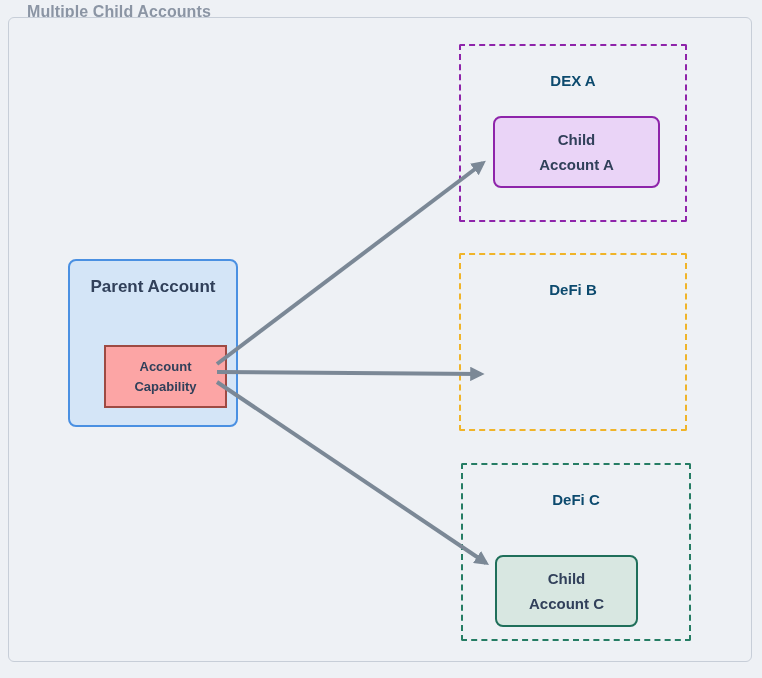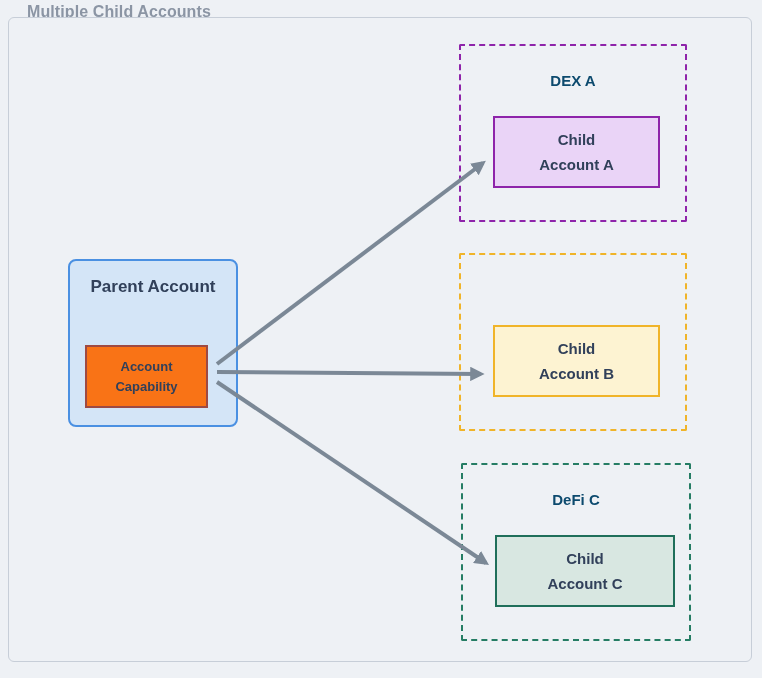--- a/index.html
+++ b/index.html
@@ -61,23 +61,23 @@
     top: 13px; left: 0;
     width: 100%;
     text-align: center;
     font-size: 17px;
     font-weight: 600;
     line-height: 25px;
     color: #31405a;
   }
   .capability-box {
     position: absolute;
-    left: 15px; top: 84px;
+    left: 34px; top: 84px;
     width: 123px; height: 63px;
-    background: #f97316;
+    background: #fca5a5;
     border: 2px solid #9e4a43;
     border-radius: 0;
     display: flex;
     align-items: center;
     justify-content: center;
   }
   .capability-label {
     text-align: center;
     font-size: 13px;
     font-weight: 600;
@@ -105,28 +105,28 @@
     font-size: 15px;
     font-weight: 600;
     color: #0c4a6e;
   }
 
   .child-box {
     position: absolute;
     left: 32px; top: 70px;
     width: 167px; height: 72px;
     border: 2px solid;
-    border-radius: 0;
+    border-radius: 8px;
     display: flex;
     align-items: center;
     justify-content: center;
   }
   .child-a { background: #ead4f7; border-color: #8e24aa; }
   .child-b { background: #fdf3d2; border-color: #f0b429; }
-  .child-c { background: #d8e7e1; border-color: #1f6f5a; width: 180px; }
+  .child-c { background: #d8e7e1; border-color: #1f6f5a; width: 143px; margin-top: 20px; }
 
   .child-label {
     text-align: center;
     font-size: 15px;
     font-weight: 600;
     line-height: 25px;
     color: #31405a;
     max-width: 95px;
   }
 </style>
@@ -147,23 +147,21 @@
   </div>
 
   <div class="node group group-a">
     <div class="group-label">DEX A</div>
     <div class="child-box child-a">
       <div class="child-label">Child Account A</div>
     </div>
   </div>
 
   <div class="node group group-b">
-    <div class="child-box child-b">
-      <div class="child-label">Child Account B</div>
-    </div>
+    <div class="group-label">DeFi B</div>
   </div>
 
   <div class="node group group-c">
     <div class="group-label">DeFi C</div>
     <div class="child-box child-c">
       <div class="child-label">Child Account C</div>
     </div>
   </div>
 
   <svg class="arrows-layer" viewBox="0 0 762 678" xmlns="http://www.w3.org/2000/svg">

